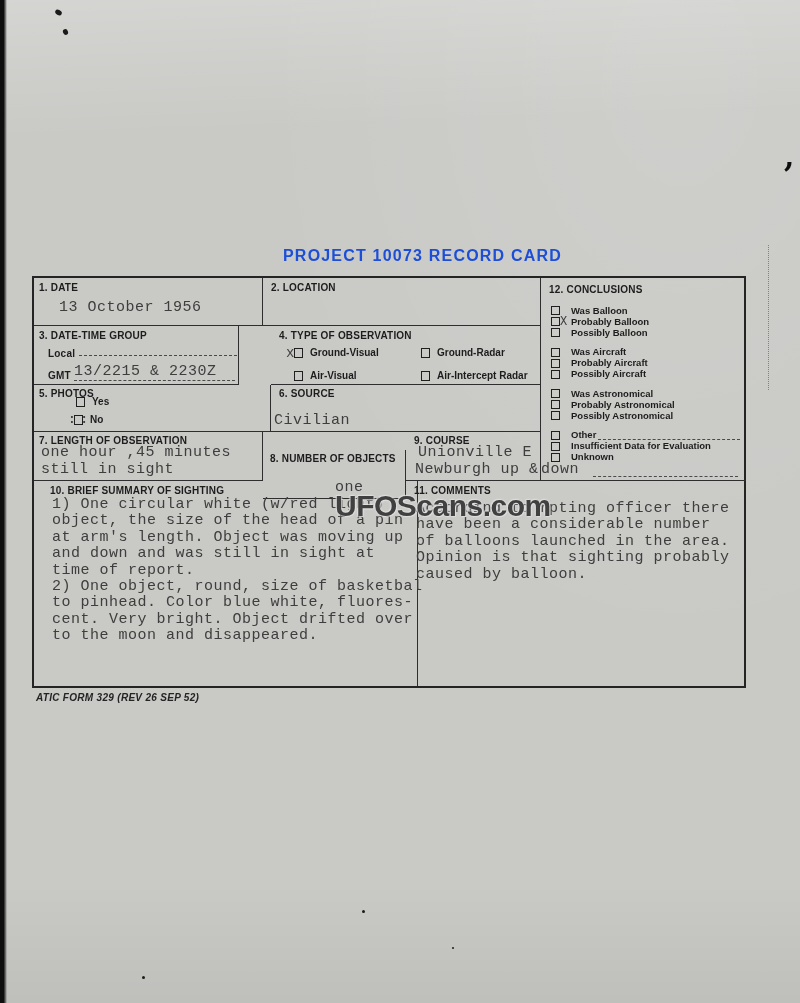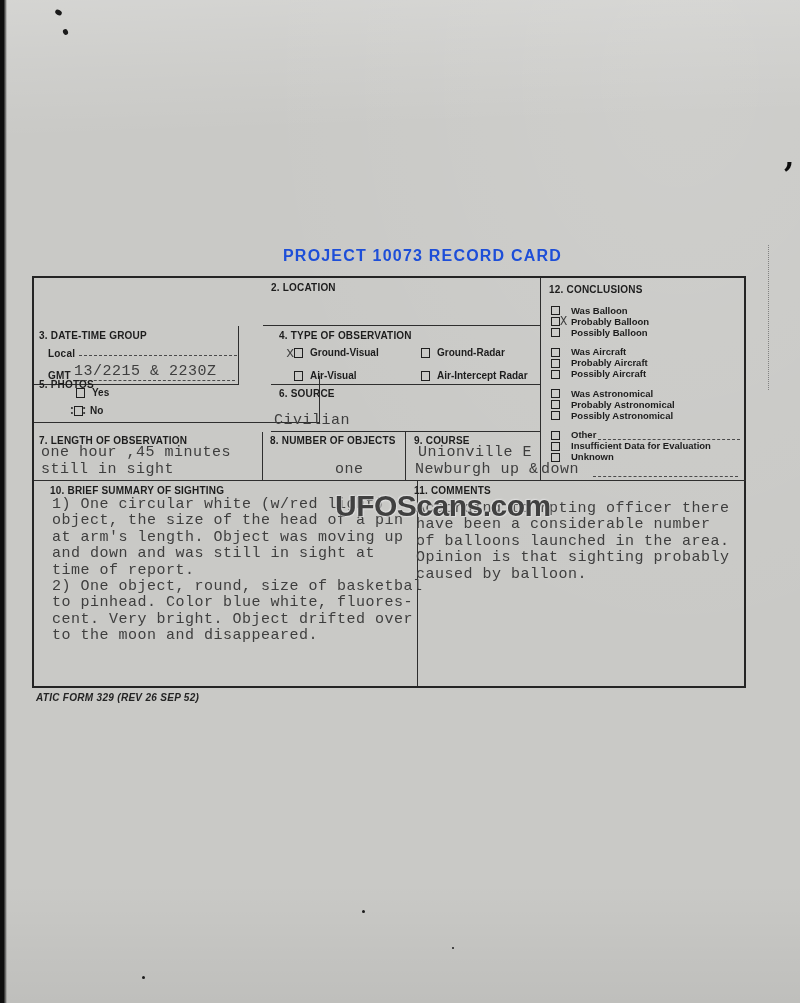--- a/index.html
+++ b/index.html
@@ -77,20 +77,24 @@
 <div class="ink-comma" style="left:784px;top:152px;">,</div>
 <div class="faint-vline" style="left:768px;top:245px;height:145px;"></div>
 <div class="speck" style="left:362px;top:910px;width:3px;height:3px;"></div>
 <div class="speck" style="left:452px;top:947px;width:2px;height:2px;"></div>
 <div class="speck" style="left:142px;top:976px;width:3px;height:3px;"></div>
 
 <div class="title">PROJECT 10073 RECORD CARD</div>
 
 <div class="card">
 
+  <div class="cell bb br" style="left:0;top:0;width:229px;height:48px;">
+    <span class="lbl" style="left:5px;top:4px;">1. DATE</span>
+    <span class="typed" style="left:25px;top:22px;">13 October 1956</span>
+  </div>
 
   <div class="cell bb br" style="left:229px;top:0;width:278px;height:48px;">
     <span class="lbl" style="left:8px;top:4px;">2. LOCATION</span>
   </div>
 
   <div class="cell bb" style="left:507px;top:0;width:205px;height:203px;">
     <span class="lbl" style="left:8px;top:6px;">12. CONCLUSIONS</span>
     <div class="concl-list">
       <div class="concl-row">
         <span class="cb"></span>
@@ -167,21 +171,21 @@
     <div class="opt" style="left:23px;top:45px;">
       <span class="cb"></span>
       <span class="olbl">Air-Visual</span>
     </div>
     <div class="opt" style="left:150px;top:45px;">
       <span class="cb"></span>
       <span class="olbl">Air-Intercept Radar</span>
     </div>
   </div>
 
-  <div class="cell bb br" style="left:0;top:98px;width:286px;height:47px;padding-left:12px;">
+  <div class="cell bb br" style="left:0;top:107px;width:237px;height:47px;padding-left:12px;">
     <span class="lbl" style="left:5px;top:3px;">5. PHOTOS</span>
     <div class="opt" style="left:42px;top:12px;">
       <span class="cb"></span>
       <span class="olbl">Yes</span>
     </div>
     <div class="opt" style="left:40px;top:30px;">
       <span class="cb mk-wrap checked"></span>
       <span class="olbl">No</span>
     </div>
   </div>
@@ -190,21 +194,21 @@
     <span class="lbl" style="left:8px;top:3px;">6. SOURCE</span>
     <span class="typed" style="left:3px;top:28px;">Civilian</span>
   </div>
 
   <div class="cell bb br" style="left:0;top:154px;width:229px;height:49px;">
     <span class="lbl" style="left:5px;top:3px;">7. LENGTH OF OBSERVATION</span>
     <span class="typed" style="left:7px;top:13px;">one hour ,45 minutes</span>
     <span class="typed" style="left:7px;top:30px;">still in sight</span>
   </div>
 
-  <div class="cell bb br" style="left:229px;top:154px;width:143px;height:49px;">
+  <div class="cell bb br" style="left:229px;top:172px;width:143px;height:49px;">
     <span class="lbl" style="left:7px;top:3px;">8. NUMBER OF OBJECTS</span>
     <span class="typed" style="left:72px;top:30px;">one</span>
   </div>
 
   <div class="cell bb br" style="left:372px;top:154px;width:135px;height:49px;">
     <span class="lbl" style="left:8px;top:3px;">9. COURSE</span>
     <span class="typed" style="left:12px;top:13px;">Unionville E</span>
     <span class="typed" style="left:9px;top:30px;">Newburgh up &amp;</span>
   </div>
 

